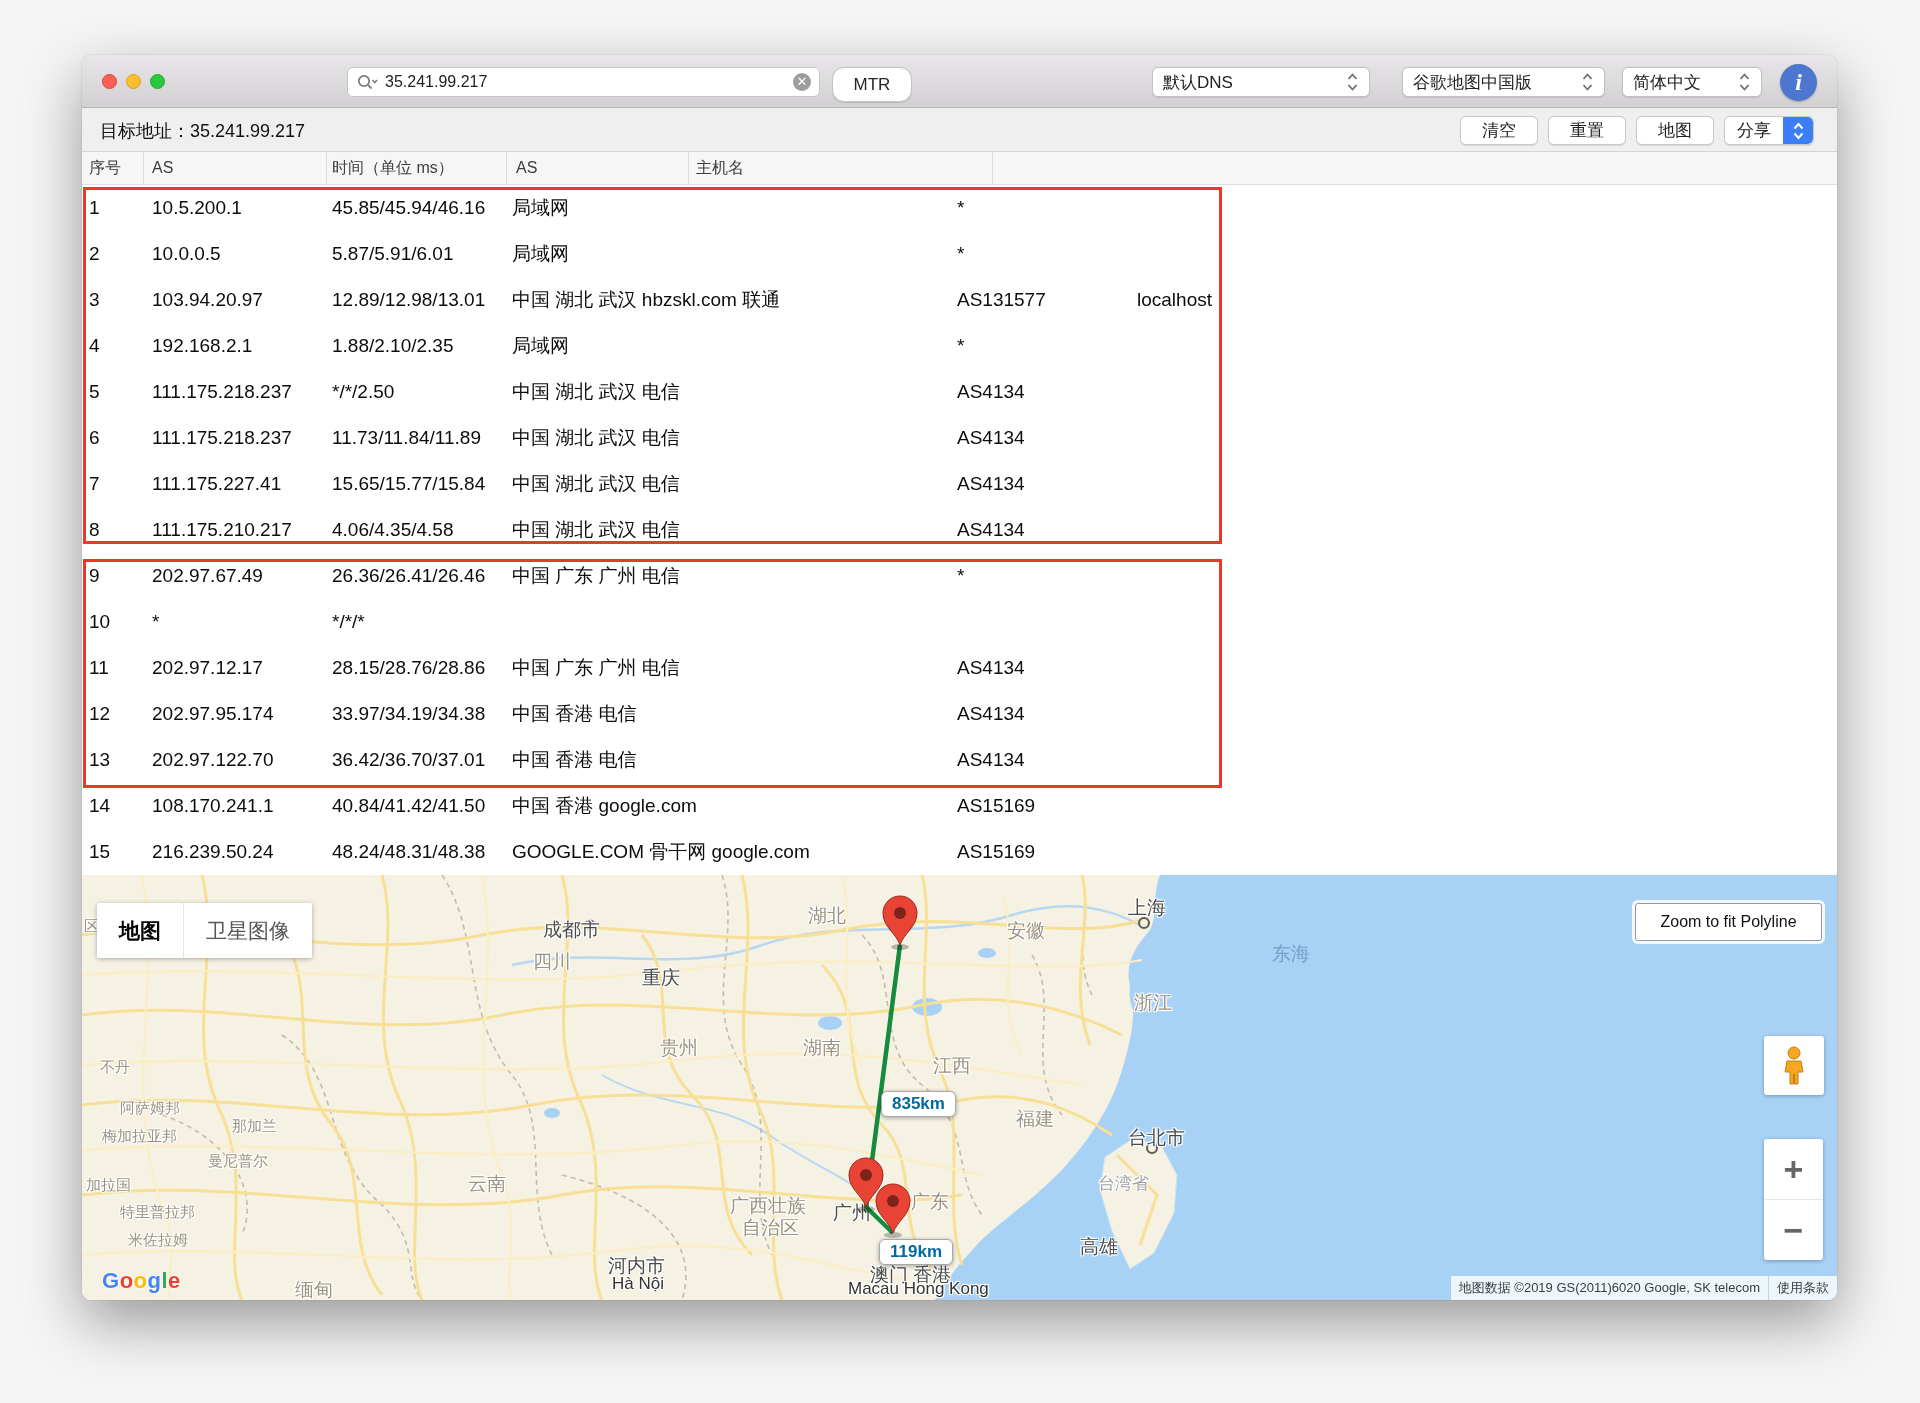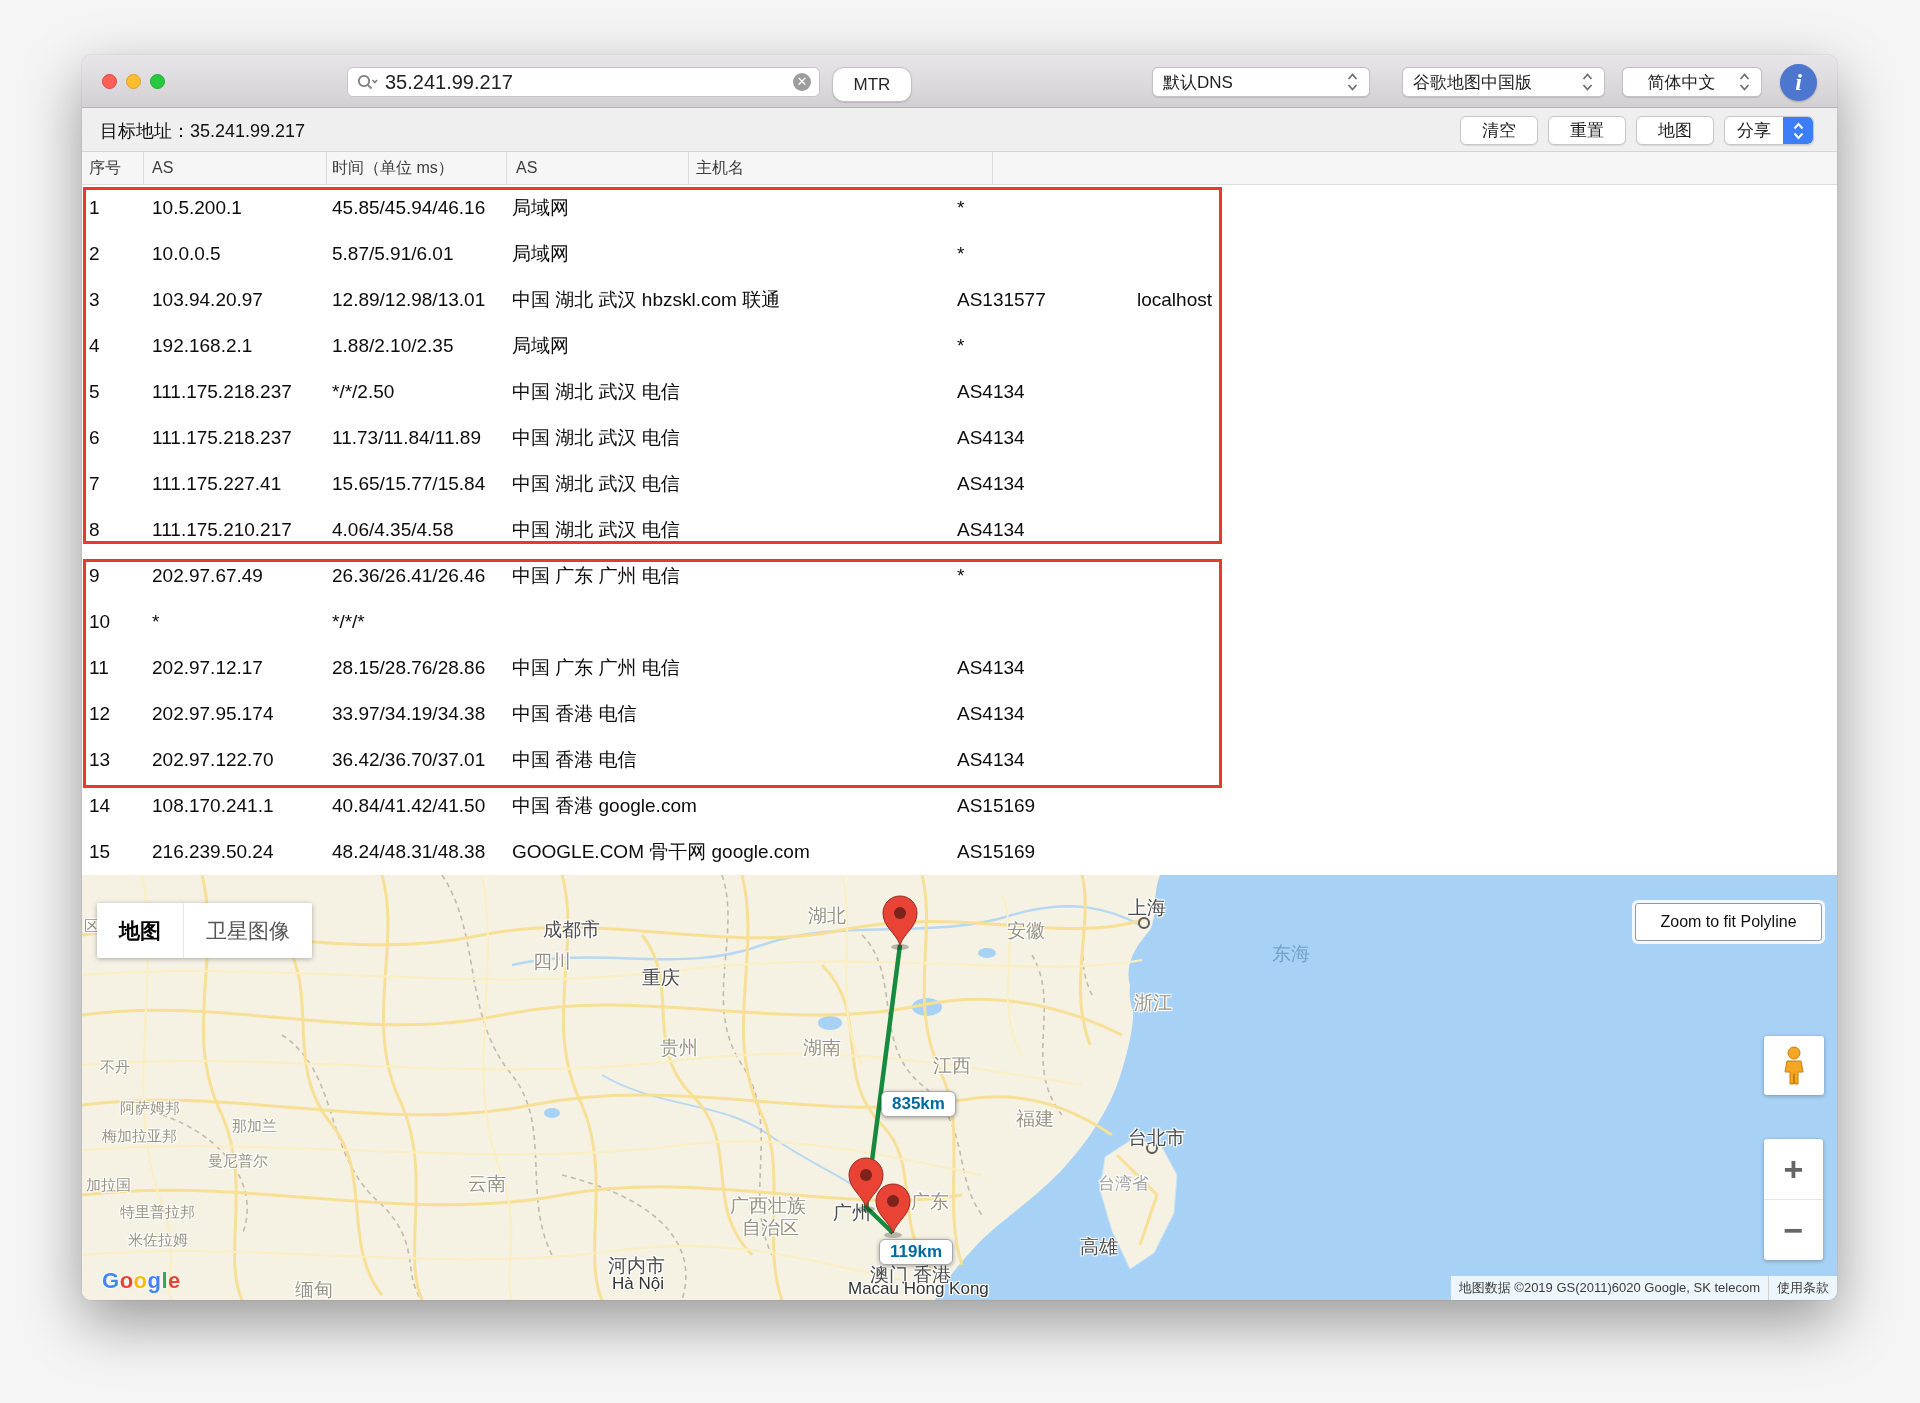--- a/index.html
+++ b/index.html
@@ -24,21 +24,21 @@
   .light { width:15px; height:15px; border-radius:50%; }
   .light.red   { background:#ff5f57; border:0.5px solid #e0443e; }
   .light.yellow{ background:#febc2e; border:0.5px solid #dea123; }
   .light.green { background:#28c840; border:0.5px solid #1dad2b; }
   .searchfield {
     position:absolute; left:265px; top:12px; width:473px; height:30px;
     background:#fff; border:1px solid #c6c4c6; border-radius:6px;
     display:flex; align-items:center; padding:0 8px;
   }
   .searchfield input {
-    border:none; outline:none; flex:1; font-size:20px; color:#222;
+    border:none; outline:none; flex:1; font-size:16px; color:#222;
     font-family:inherit; background:transparent; margin-left:7px;
   }
   .sf-clear {
     width:18px; height:18px; border-radius:50%; background:#9d9d9d;
     color:#fff; font-size:13px; line-height:18px; text-align:center; font-weight:bold;
   }
   .tb-btn {
     position:absolute; top:12px; height:35px; background:#fff;
     border:1px solid #c3c1c3; border-radius:12px; font-size:17px; color:#262626;
     display:flex; align-items:center; justify-content:center;
@@ -197,21 +197,21 @@
         <path d="M2.5 14 L6.5 18.5 L10.5 14" fill="none" stroke="#6f6f6f" stroke-width="1.8"></path>
       </svg>
     </div>
     <div class="popup" style="left:1320px; width:203px;">
       <span class="lbl">谷歌地图中国版</span>
       <svg class="stepper" viewBox="0 0 13 22">
         <path d="M2.5 8 L6.5 3.5 L10.5 8" fill="none" stroke="#6f6f6f" stroke-width="1.8"></path>
         <path d="M2.5 14 L6.5 18.5 L10.5 14" fill="none" stroke="#6f6f6f" stroke-width="1.8"></path>
       </svg>
     </div>
-    <div class="popup" style="left:1540px; width:140px;text-align:center;">
+    <div class="popup" style="left:1540px; width:140px;">
       <span class="lbl">简体中文</span>
       <svg class="stepper" viewBox="0 0 13 22">
         <path d="M2.5 8 L6.5 3.5 L10.5 8" fill="none" stroke="#6f6f6f" stroke-width="1.8"></path>
         <path d="M2.5 14 L6.5 18.5 L10.5 14" fill="none" stroke="#6f6f6f" stroke-width="1.8"></path>
       </svg>
     </div>
     <div class="info-btn" style="left:1698px;">i</div>
   </div>
 
   <div class="toolbar2">

